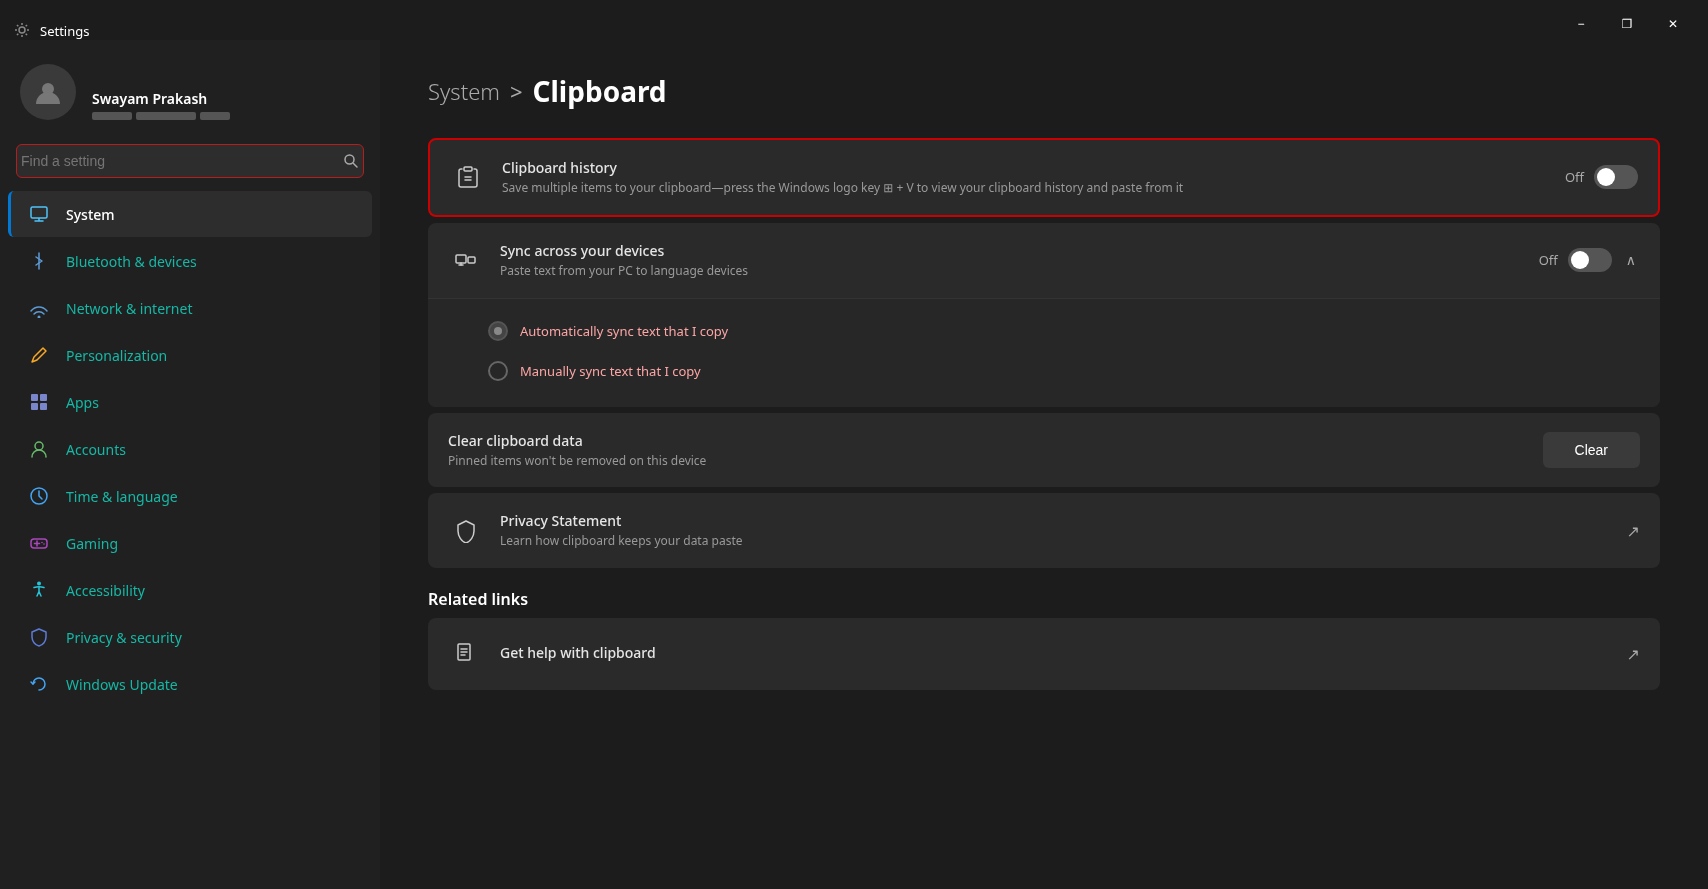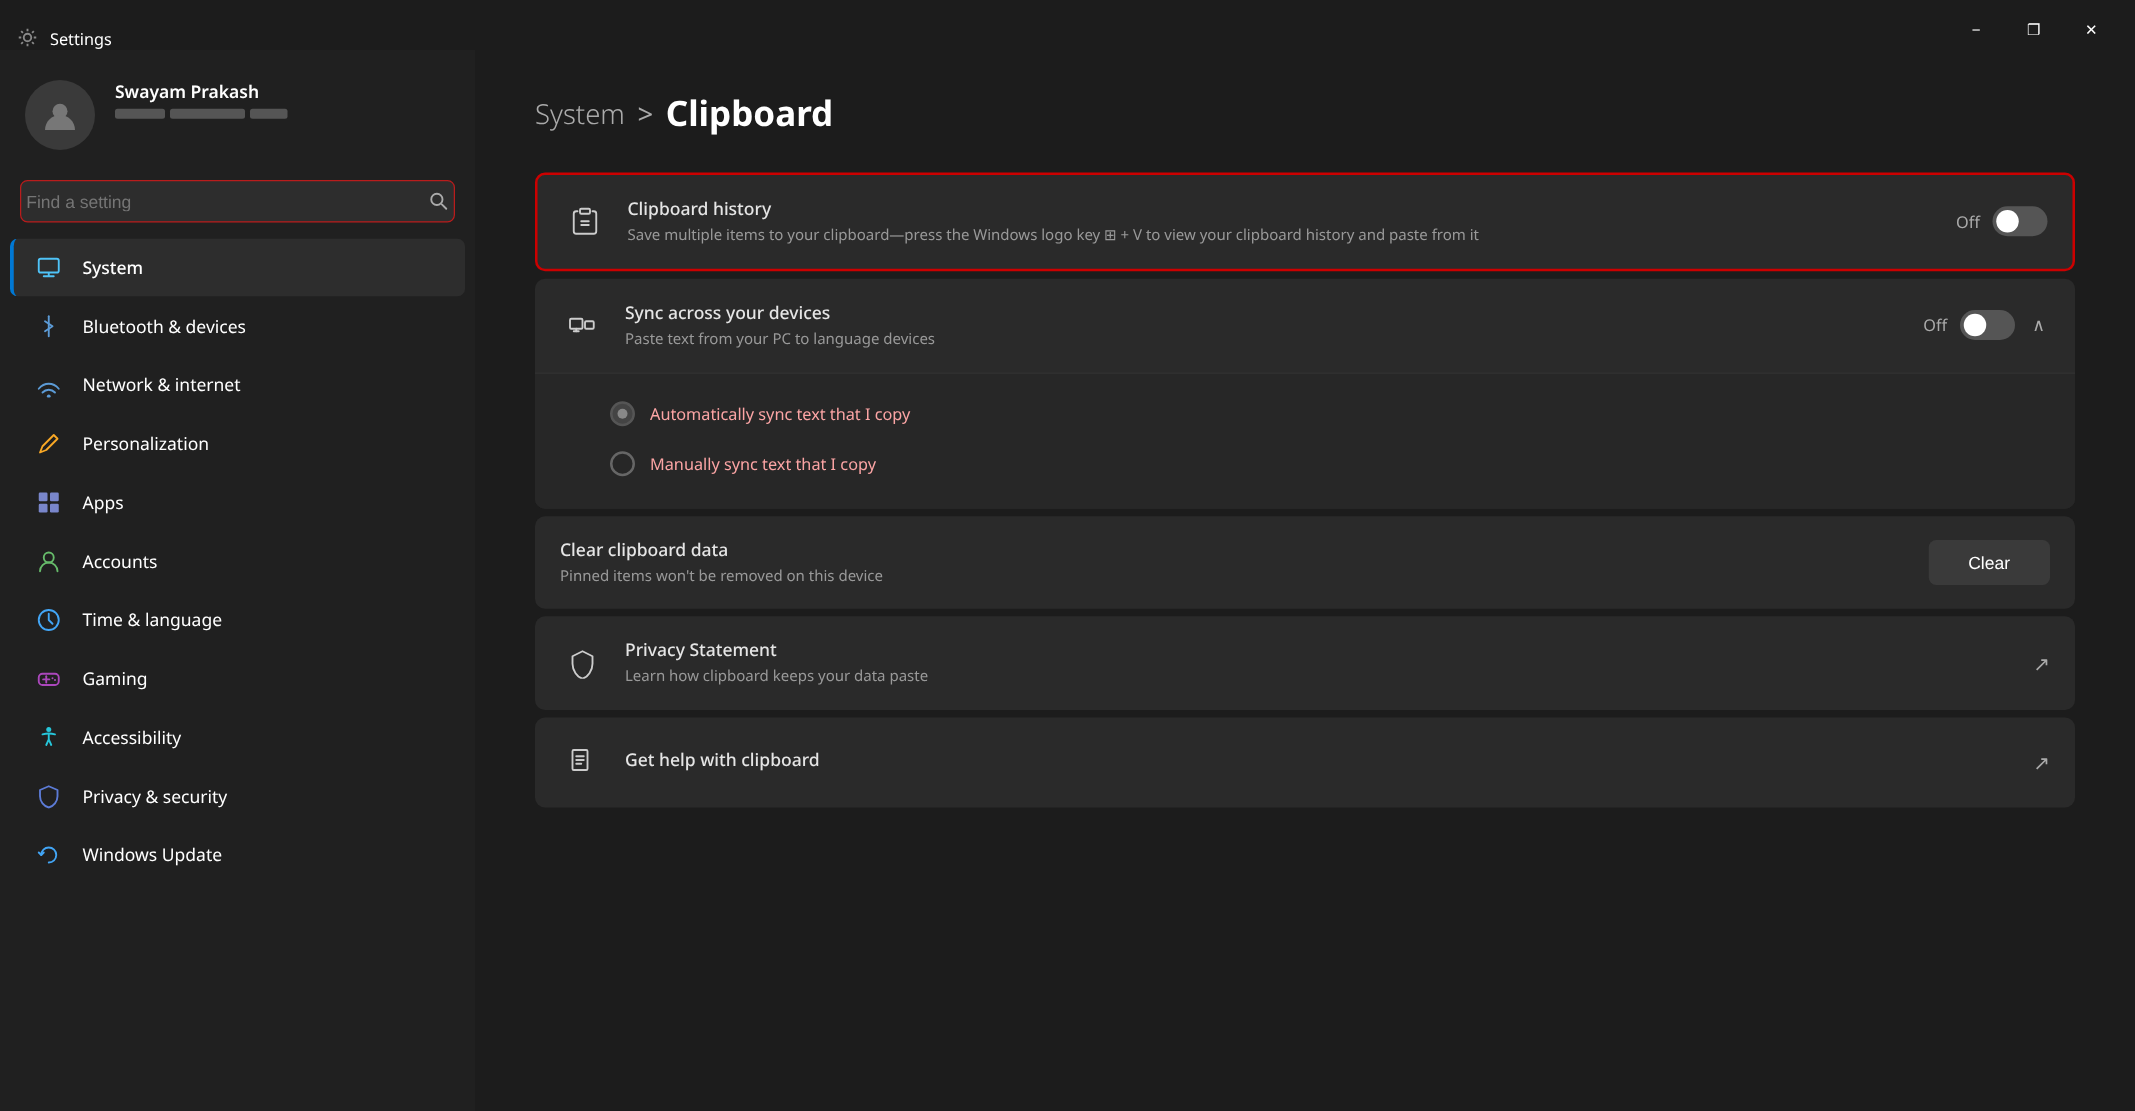--- a/index.html
+++ b/index.html
@@ -65,21 +65,21 @@
       width: 380px;
       background: #202020;
       display: flex;
       flex-direction: column;
       flex-shrink: 0;
       padding-bottom: 10px;
     }
 
     .user-section {
       display: flex;
-      align-items: flex-start;
+      align-items: flex-end;
       padding: 24px 20px 16px 20px;
       gap: 16px;
     }
     .avatar {
       width: 56px;
       height: 56px;
       border-radius: 50%;
       background: #3a3a3a;
       display: flex;
       align-items: center;
@@ -151,21 +151,21 @@
     .nav-item-icon {
       width: 22px;
       height: 22px;
       display: flex;
       align-items: center;
       justify-content: center;
       flex-shrink: 0;
     }
     .nav-item-label {
       font-size: 14px;
-      color: #ffffff;
+      color: #14b8a6;
     }
     .nav-item.active .nav-item-label { color: #fff; font-weight: 500; }
 
     
     .icon-system { color: #4fc3f7; }
     .icon-bluetooth { color: #5c9bd6; }
     .icon-network { color: #5c9bd6; }
     .icon-personalization { color: #f9a825; }
     .icon-apps { color: #7986cb; }
     .icon-accounts { color: #66bb6a; }
@@ -626,20 +626,21 @@
         <div class="setting-text">
           <div class="setting-title">Privacy Statement</div>
           <div class="setting-desc">Learn how clipboard keeps your data paste</div>
         </div>
         <div class="setting-control">
           <span class="ext-link-icon">↗</span>
         </div>
       </div>
     </div>
 
+    <div class="related-links-title">Related links</div>
     <div class="settings-card">
       <div class="setting-row">
         <div class="setting-icon">
           <svg width="24" height="24" viewBox="0 0 24 24" fill="none">
             <rect x="4" y="2" width="12" height="16" rx="1" stroke="#ccc" stroke-width="1.5"></rect>
             <line x1="7" y1="7" x2="13" y2="7" stroke="#ccc" stroke-width="1.5" stroke-linecap="round"></line>
             <line x1="7" y1="10" x2="13" y2="10" stroke="#ccc" stroke-width="1.5" stroke-linecap="round"></line>
             <line x1="7" y1="13" x2="11" y2="13" stroke="#ccc" stroke-width="1.5" stroke-linecap="round"></line>
           </svg>
         </div>

